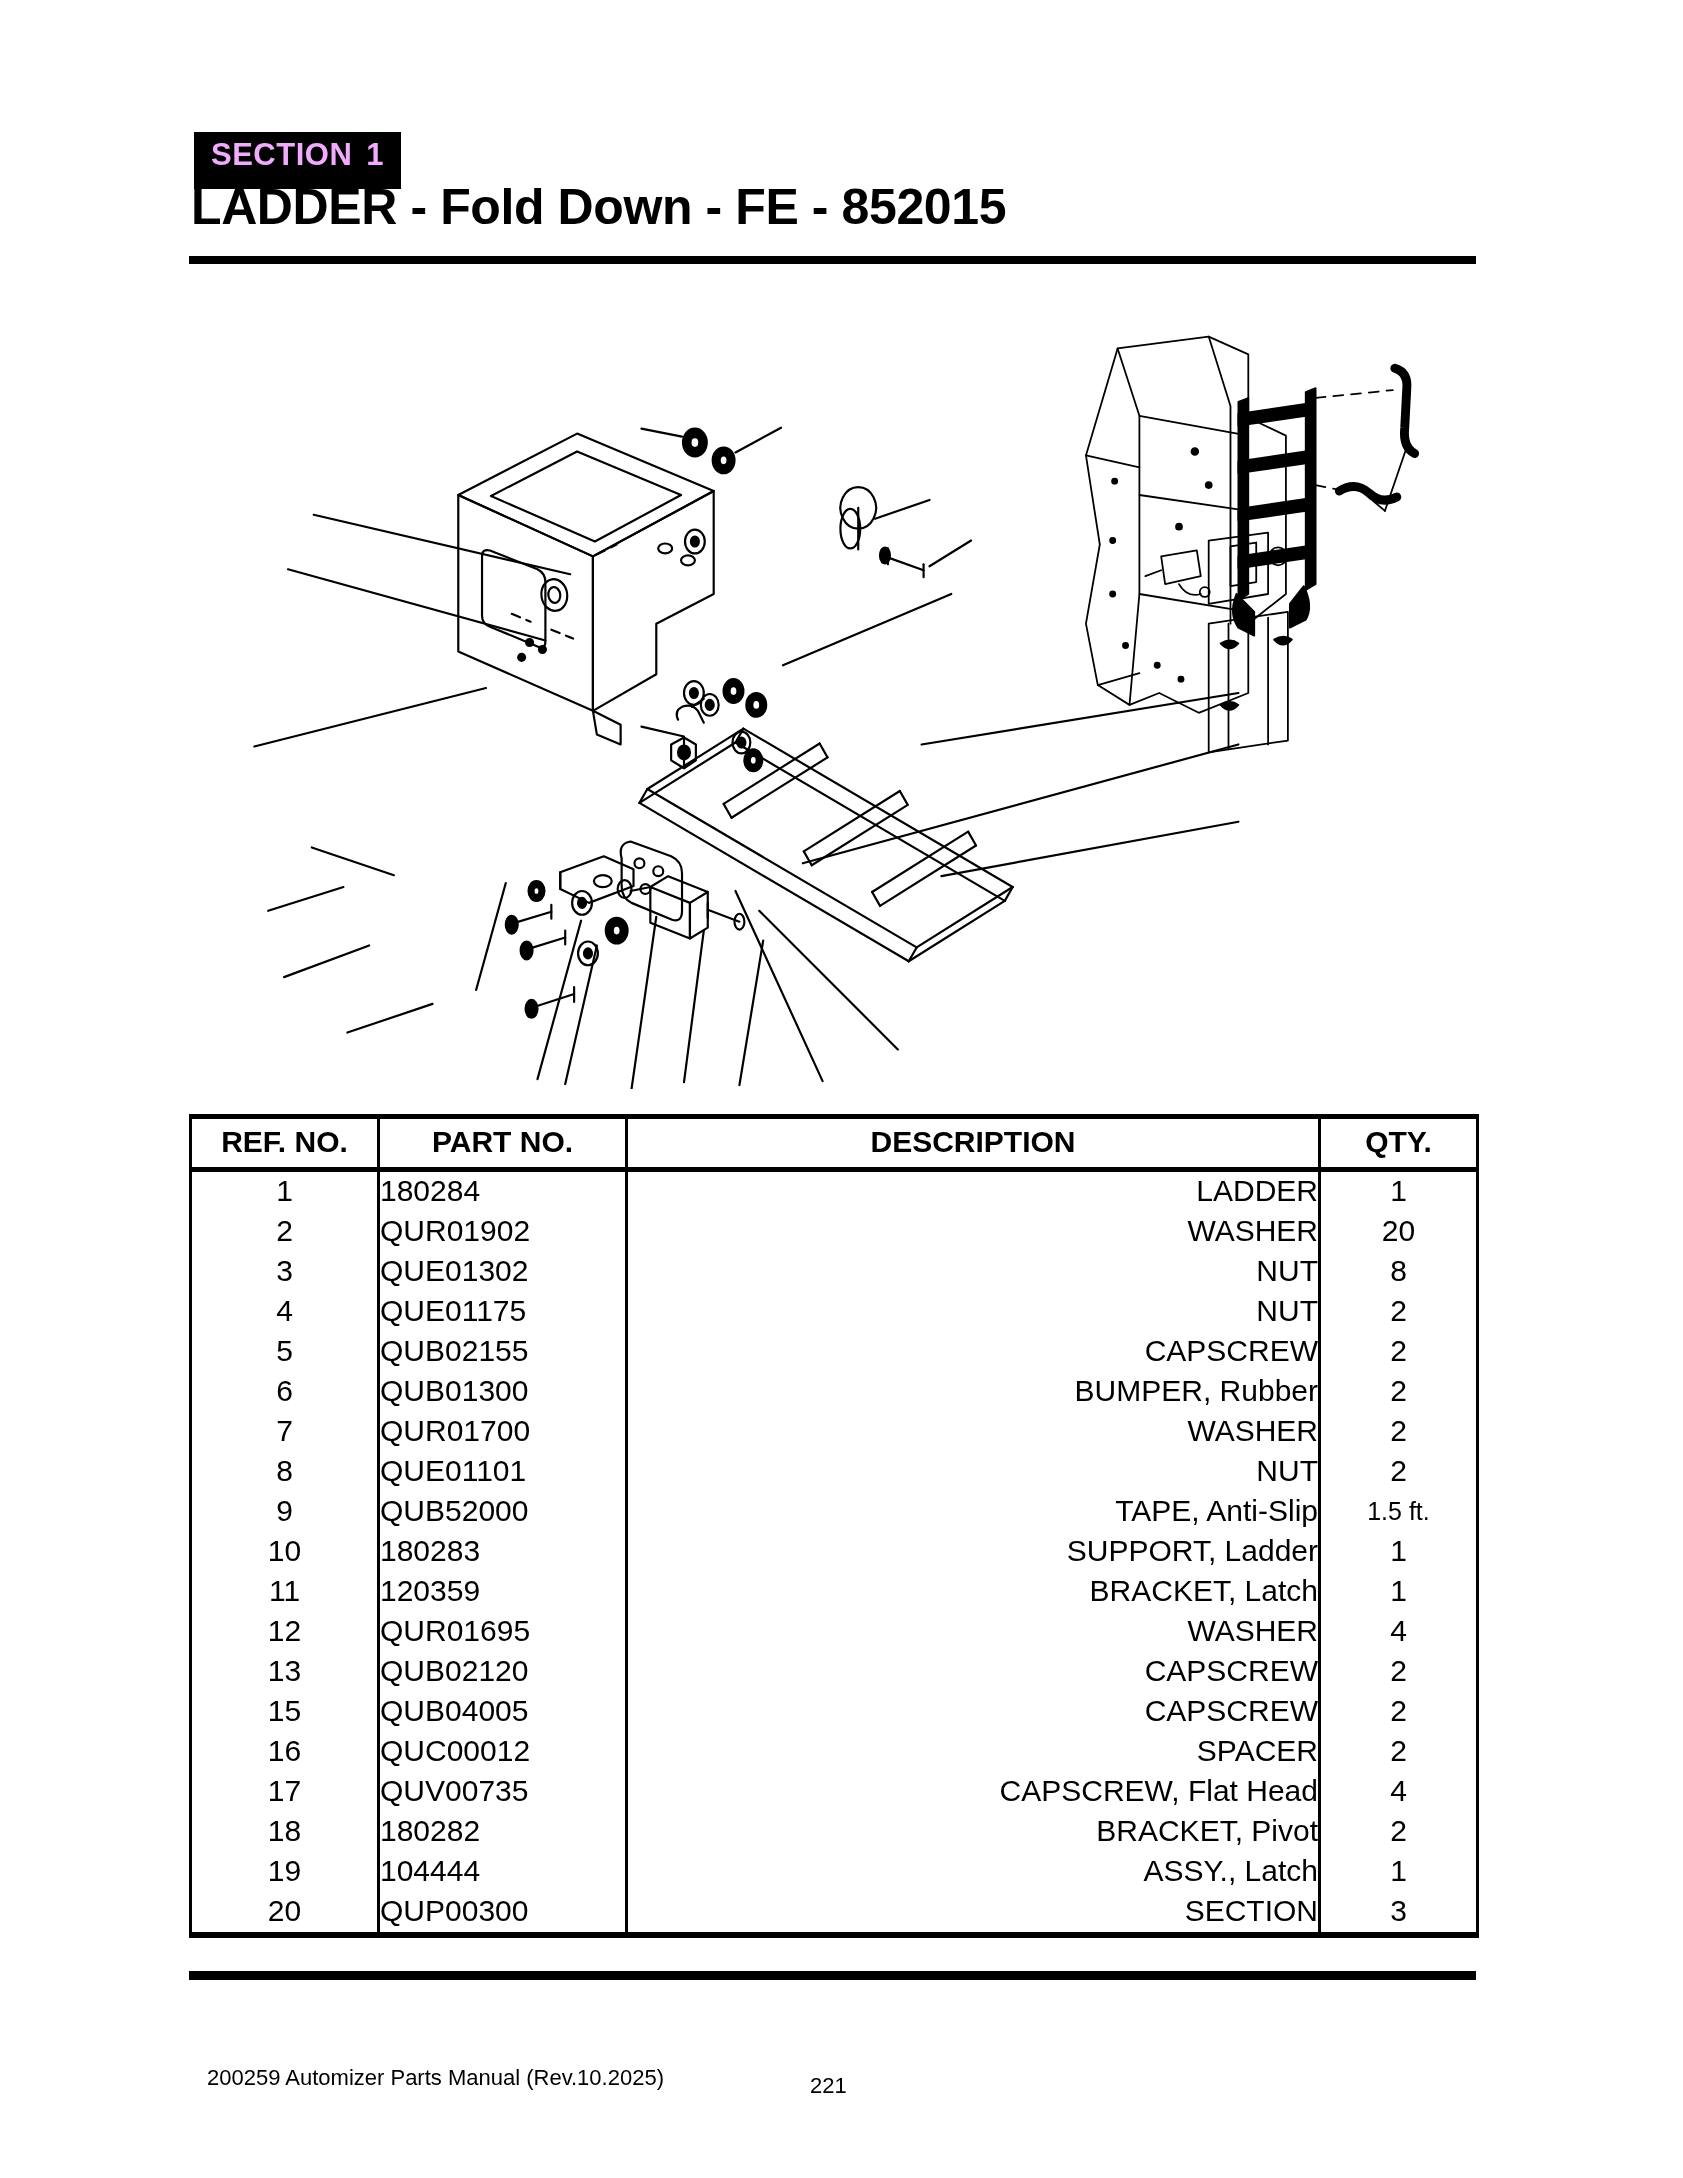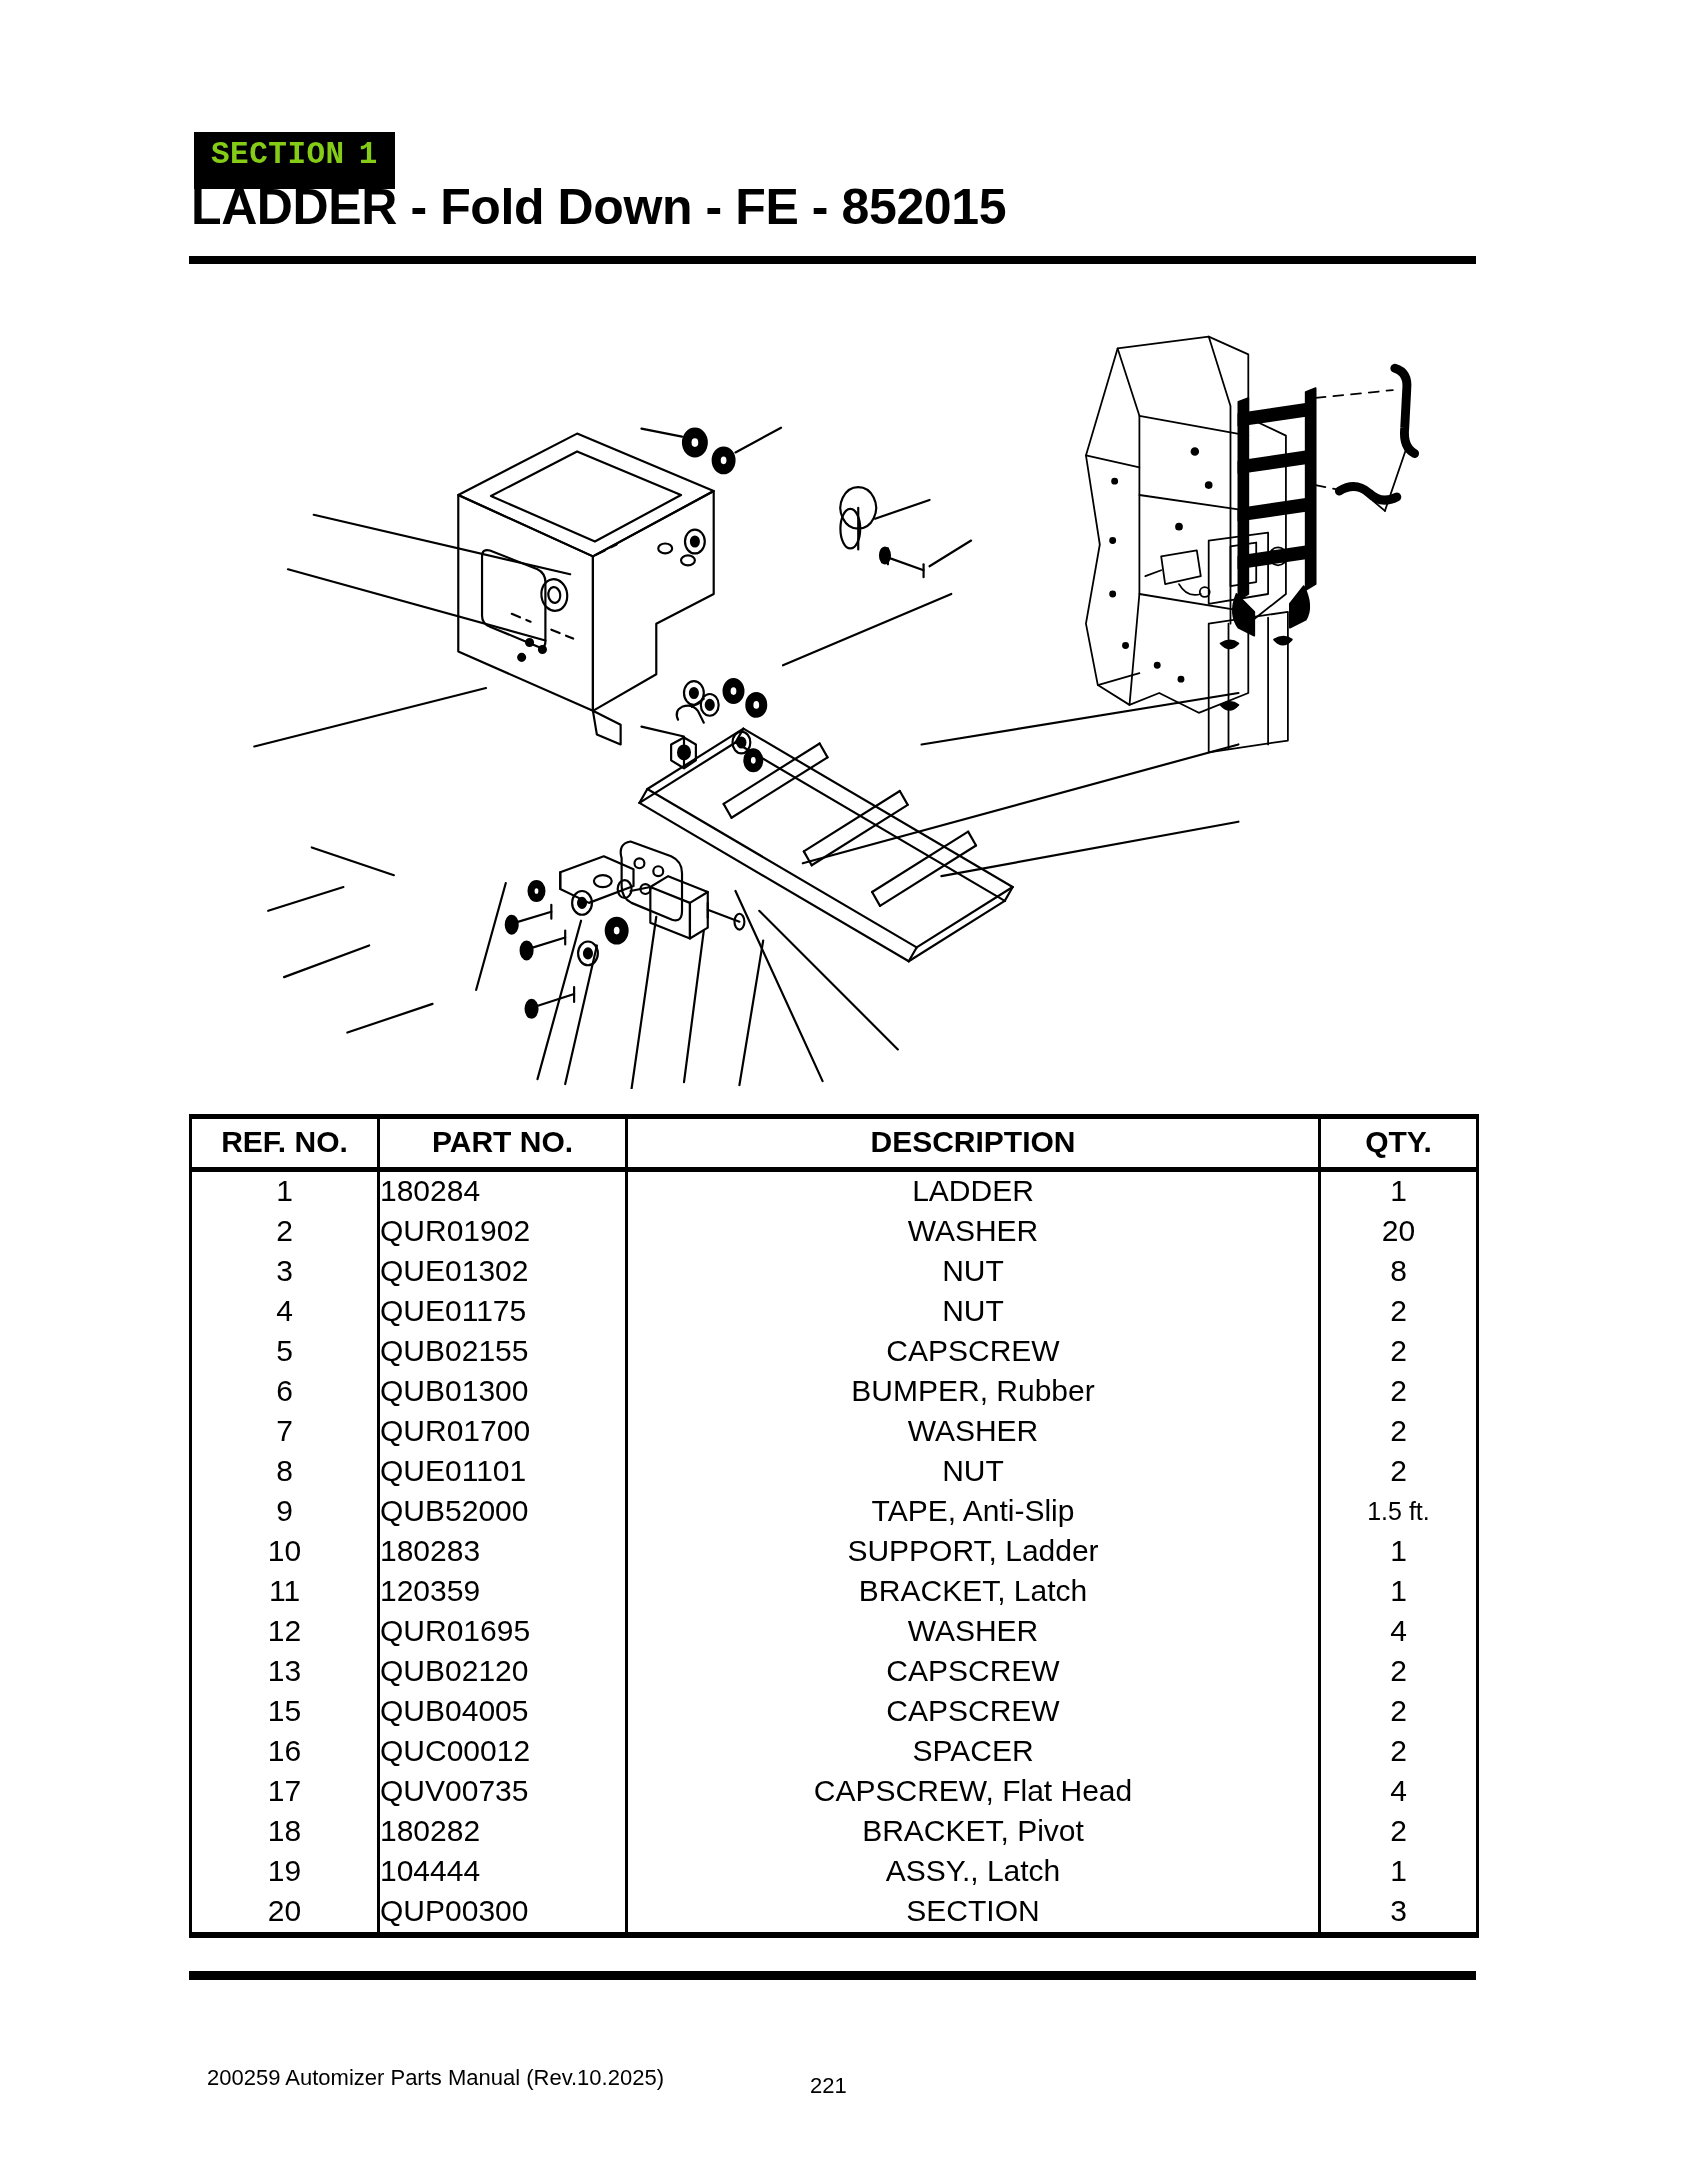--- a/index.html
+++ b/index.html
@@ -22,28 +22,27 @@
     width: 1683px;
     height: 2178px;
   }
 
   
   .section-badge {
     position: absolute;
     left: 194px;
     top: 132px;
     background: #000000;
-    color: #84cc16;
+    color: #f0abfc;
     font-size: 31px;
     font-weight: bold;
     letter-spacing: 0.5px;
     padding: 7px 17px 19px 17px;
     line-height: 1;
     white-space: nowrap;
-    font-family: Liberation Mono, monospace;
   }
   .section-badge .sec-word { letter-spacing: 0.5px; }
   .section-badge .sec-num { margin-left: 14px; }
 
   .page-title {
     position: absolute;
     left: 191px;
     top: 180px;
     font-size: 50px;
     font-weight: bold;
@@ -117,21 +116,21 @@
     font-weight: normal;
     padding: 1px 0 2px 0;
     border-left: 3px solid #000;
     border-right: 3px solid #000;
     line-height: 1.165;
     height: 37px;
     vertical-align: middle;
   }
   td.ref  { text-align: center; }
   td.part { text-align: left; padding-left: 17px; margin-top: 16px; }
-  td.desc { text-align: center; padding-left: 14px; }
+  td.desc { text-align: right; padding-left: 14px; }
   td.qty  { text-align: center; }
   td.qty.small { font-size: 25px; }
 
   table.parts tbody tr:last-child td {
     border-bottom: 6px solid #000;
   }
 
   
   .footer {
     position: absolute;

